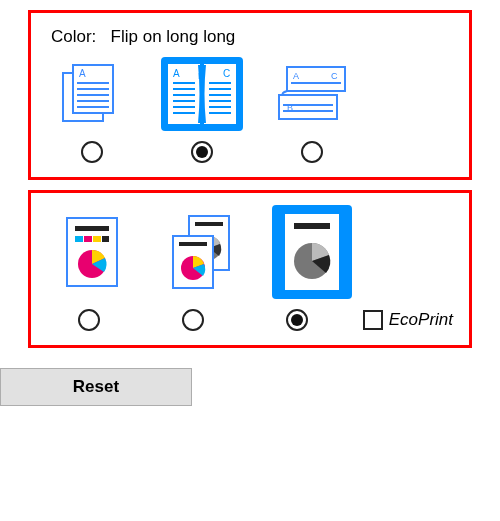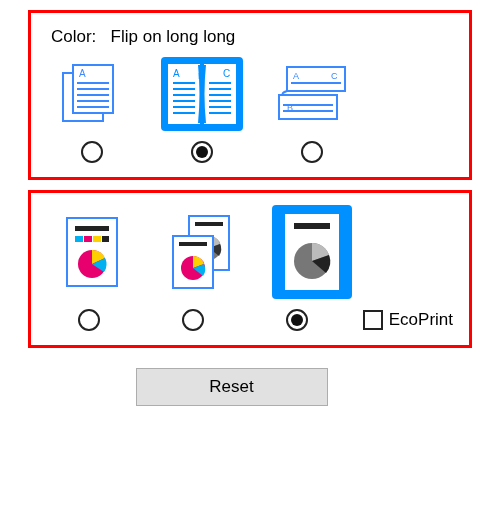--- a/index.html
+++ b/index.html
@@ -57,31 +57,33 @@
     border-radius: 50%;
     display: block;
   }
   .radio-cell { width: 90px; display:flex; justify-content:center; }
   .checkbox-wrap {
     display: flex;
     align-items: flex-start;
     gap: 6px;
     margin-left: 4px;
     cursor: pointer;
+    font-style: italic;
   }
   .checkbox-box {
     width: 20px;
     height: 20px;
     border: 2px solid #222;
     box-sizing: border-box;
   }
   .bottom-bar {
     display: flex;
-    justify-content: center;
+    justify-content: flex-start;
     padding: 10px 37px 0 0;
+    font-weight: bold;
   }
   .reset-btn {
     background: #e1e1e1;
     border: 1px solid #adadad;
     padding: 8px 0;
     width: 190px;
     text-align: center;
     font-size: 17px;
     cursor: pointer;
   }

